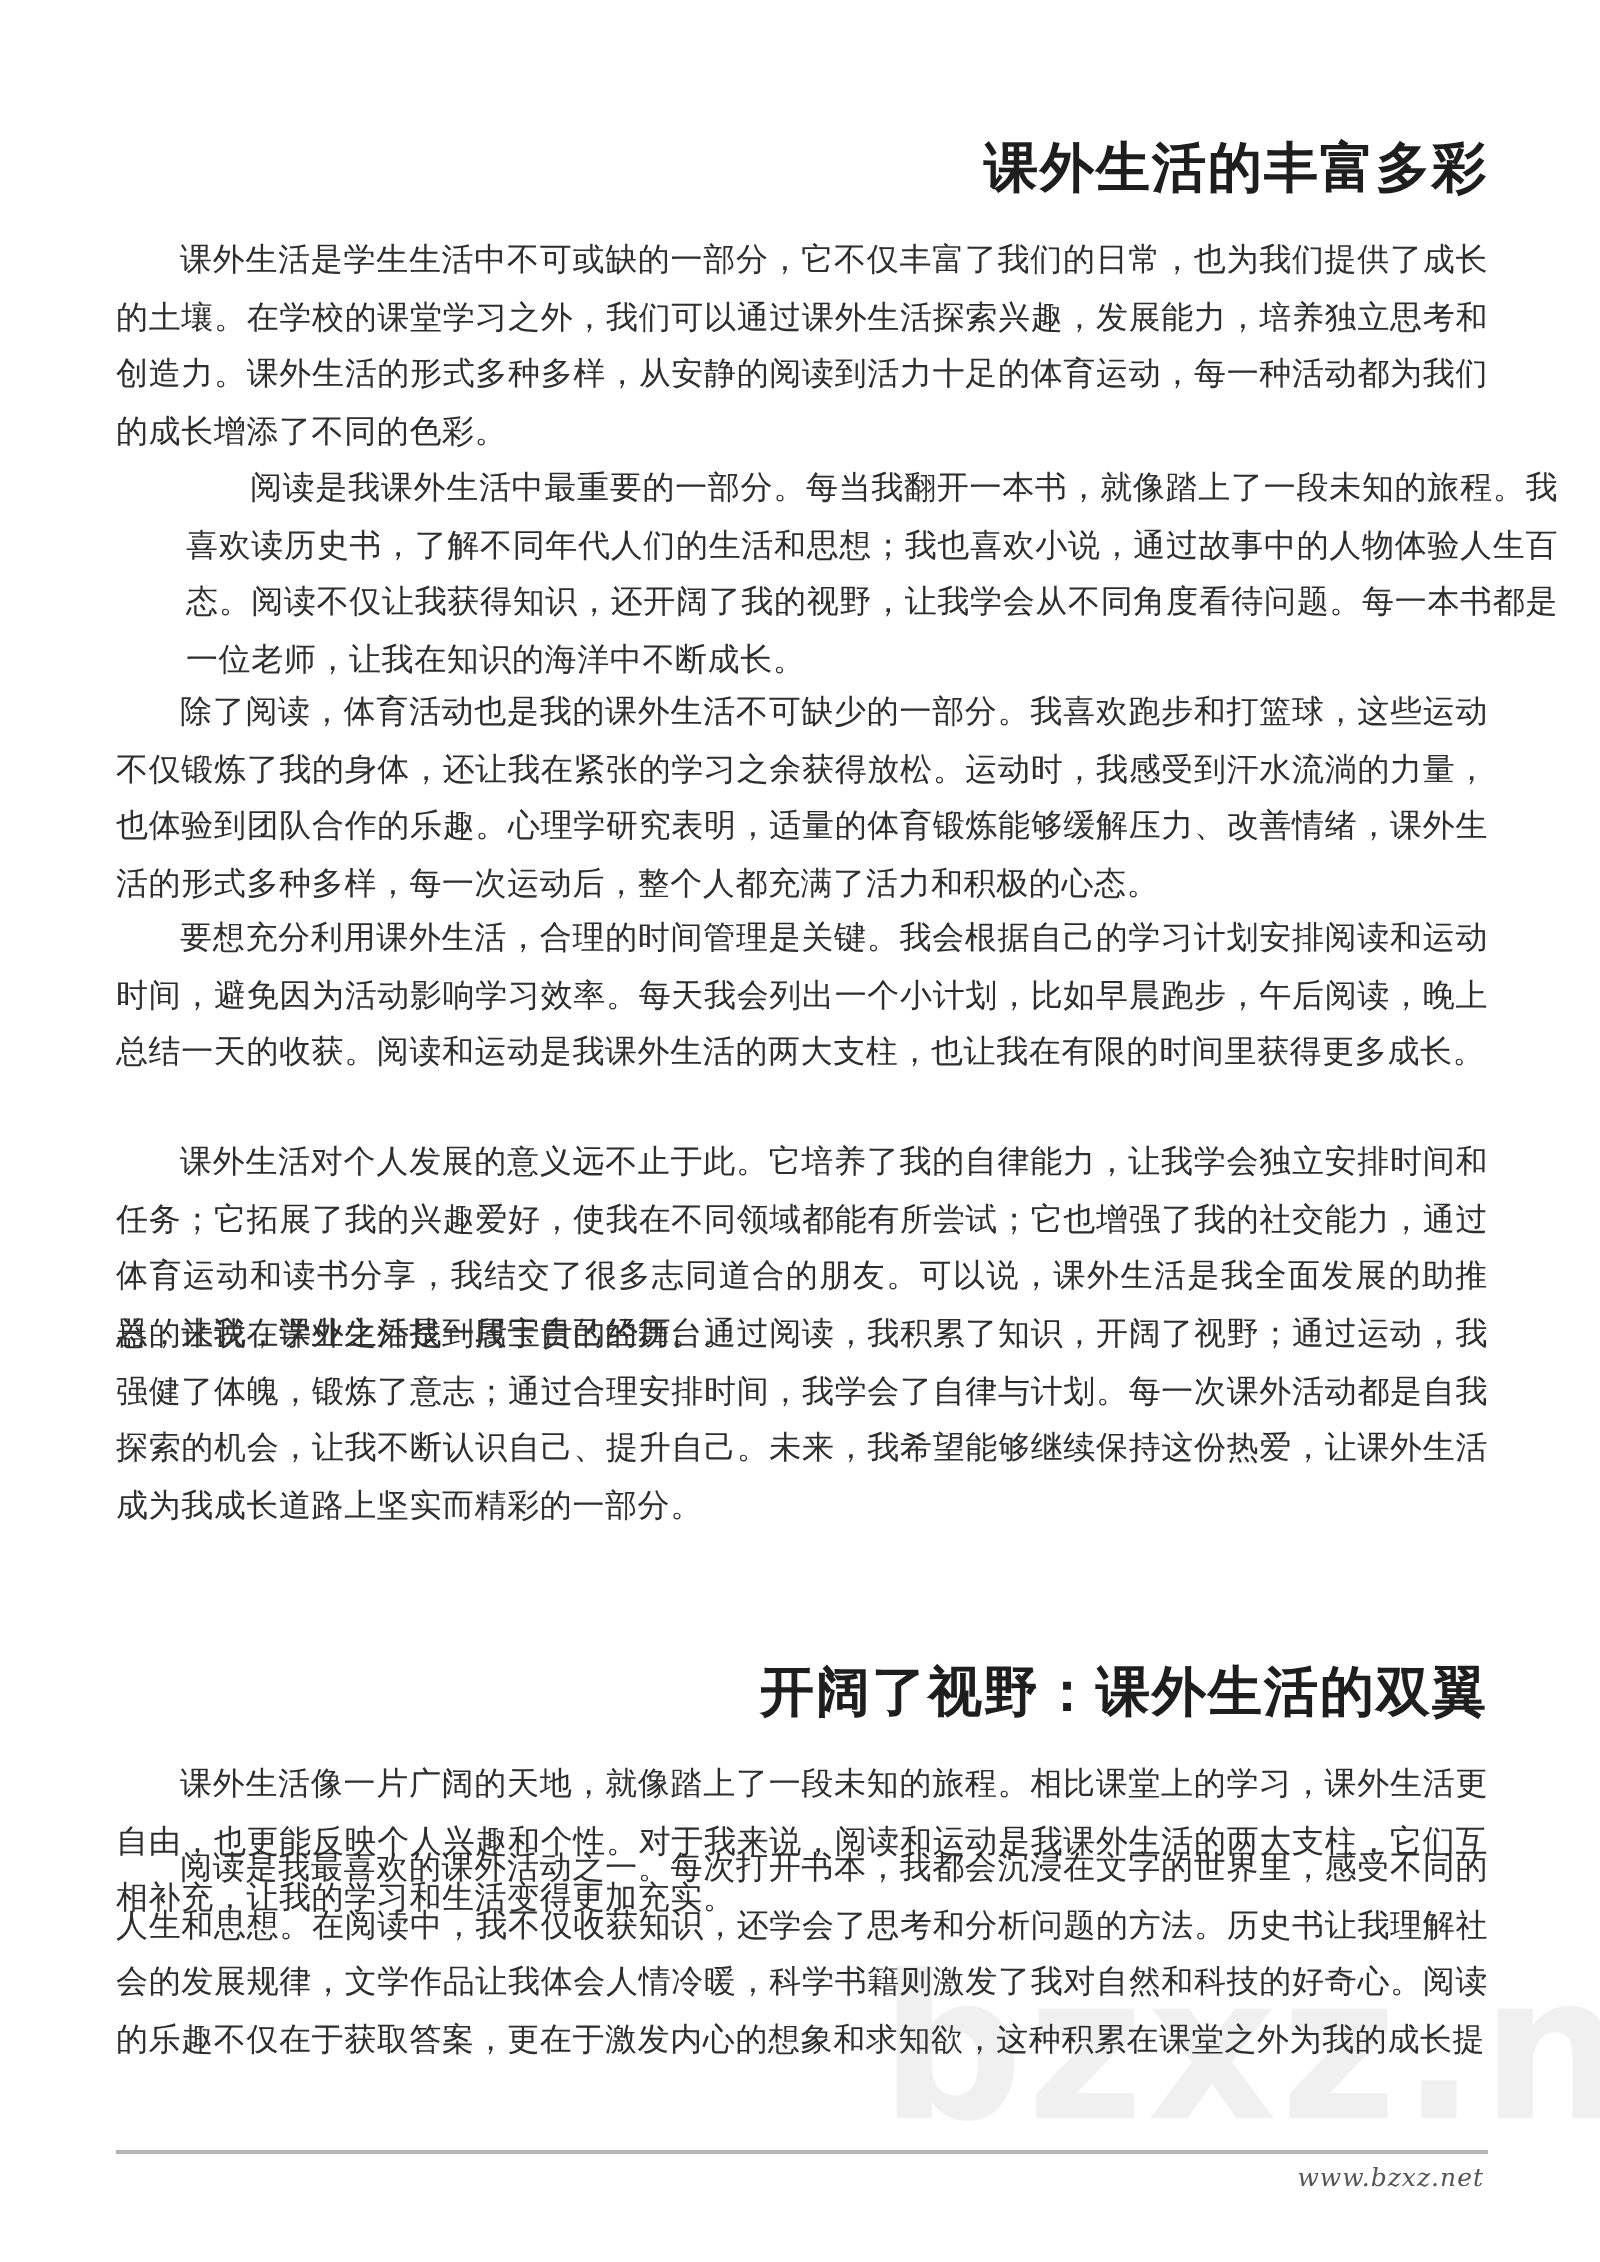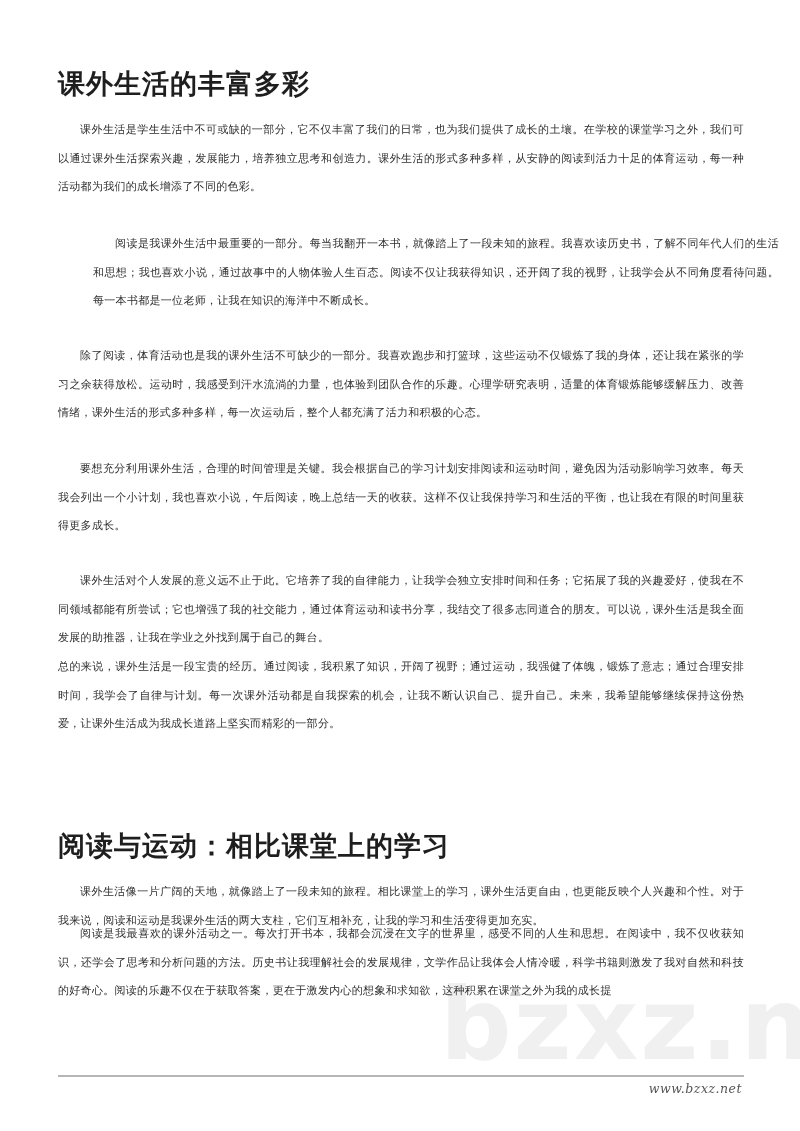--- a/index.html
+++ b/index.html
@@ -15,32 +15,32 @@
       font-family: "DejaVu Serif", "Liberation Serif", serif;
       color: #2a2a2a;
     }
     .page {
       position: absolute;
       left: 58px;
       top: 0;
       width: 686px;
     }
     .article-title {
-      text-align: left;
+      text-align: right;
       font-family: "DejaVu Sans", "Liberation Sans", sans-serif;
       font-weight: bold;
       font-size: 27px;
       letter-spacing: 1px;
       color: #1e1e1e;
       margin: 0;
     }
     .section1-title { position: absolute; top: 66px; left: 0; width: 686px; }
     .section2-title { position: absolute; top: 828px; left: 0; width: 686px; }
     .para {
-      font-size: 11px;
+      font-size: 16px;
       line-height: 28.5px;
       margin: 0;
       text-align: justify;
       color: #2e2e2e;
       letter-spacing: 0.3px;
     }
     .indent { text-indent: 2em; }
     .block { position: absolute; left: 0; width: 686px; }
     .footer-rule {
       position: absolute;
@@ -88,30 +88,30 @@
   <div class="block" style="top:116px;">
     <p class="para indent">课外生活是学生生活中不可或缺的一部分，它不仅丰富了我们的日常，也为我们提供了成长的土壤。在学校的课堂学习之外，我们可以通过课外生活探索兴趣，发展能力，培养独立思考和创造力。课外生活的形式多种多样，从安静的阅读到活力十足的体育运动，每一种活动都为我们的成长增添了不同的色彩。</p>
   </div>
   <div class="block" style="top:230px;margin-left:35px;">
     <p class="para indent">阅读是我课外生活中最重要的一部分。每当我翻开一本书，就像踏上了一段未知的旅程。我喜欢读历史书，了解不同年代人们的生活和思想；我也喜欢小说，通过故事中的人物体验人生百态。阅读不仅让我获得知识，还开阔了我的视野，让我学会从不同角度看待问题。每一本书都是一位老师，让我在知识的海洋中不断成长。</p>
   </div>
   <div class="block" style="top:342px;">
     <p class="para indent">除了阅读，体育活动也是我的课外生活不可缺少的一部分。我喜欢跑步和打篮球，这些运动不仅锻炼了我的身体，还让我在紧张的学习之余获得放松。运动时，我感受到汗水流淌的力量，也体验到团队合作的乐趣。心理学研究表明，适量的体育锻炼能够缓解压力、改善情绪，课外生活的形式多种多样，每一次运动后，整个人都充满了活力和积极的心态。</p>
   </div>
   <div class="block" style="top:455px;">
-    <p class="para indent">要想充分利用课外生活，合理的时间管理是关键。我会根据自己的学习计划安排阅读和运动时间，避免因为活动影响学习效率。每天我会列出一个小计划，我也喜欢小说，午后阅读，晚上总结一天的收获。这样不仅让我保持学习和生活的平衡，也让我在有限的时间里获得更多成长。</p>
+    <p class="para indent">要想充分利用课外生活，合理的时间管理是关键。我会根据自己的学习计划安排阅读和运动时间，避免因为活动影响学习效率。每天我会列出一个小计划，比如早晨跑步，午后阅读，晚上总结一天的收获。阅读和运动是我课外生活的两大支柱，也让我在有限的时间里获得更多成长。</p>
   </div>
   <div class="block" style="top:567px;">
     <p class="para indent">课外生活对个人发展的意义远不止于此。它培养了我的自律能力，让我学会独立安排时间和任务；它拓展了我的兴趣爱好，使我在不同领域都能有所尝试；它也增强了我的社交能力，通过体育运动和读书分享，我结交了很多志同道合的朋友。可以说，课外生活是我全面发展的助推器，让我在学业之外找到属于自己的舞台。</p>
   </div>
   <div class="block" style="top:653px;">
     <p class="para">总的来说，课外生活是一段宝贵的经历。通过阅读，我积累了知识，开阔了视野；通过运动，我强健了体魄，锻炼了意志；通过合理安排时间，我学会了自律与计划。每一次课外活动都是自我探索的机会，让我不断认识自己、提升自己。未来，我希望能够继续保持这份热爱，让课外生活成为我成长道路上坚实而精彩的一部分。</p>
   </div>
 
-  <h1 class="article-title section2-title">阅读与运动：相比课堂上的学习</h1>
+  <h1 class="article-title section2-title">开阔了视野：课外生活的双翼</h1>
 
   <div class="block" style="top:878px;">
     <p class="para indent">课外生活像一片广阔的天地，就像踏上了一段未知的旅程。相比课堂上的学习，课外生活更自由，也更能反映个人兴趣和个性。对于我来说，阅读和运动是我课外生活的两大支柱，它们互相补充，让我的学习和生活变得更加充实。</p>
   </div>
   <div class="block" style="top:920px;">
     <p class="para indent">阅读是我最喜欢的课外活动之一。每次打开书本，我都会沉浸在文字的世界里，感受不同的人生和思想。在阅读中，我不仅收获知识，还学会了思考和分析问题的方法。历史书让我理解社会的发展规律，文学作品让我体会人情冷暖，科学书籍则激发了我对自然和科技的好奇心。阅读的乐趣不仅在于获取答案，更在于激发内心的想象和求知欲，这种积累在课堂之外为我的成长提</p>
   </div>
 </div>
 
 <div class="footer-rule"></div>

